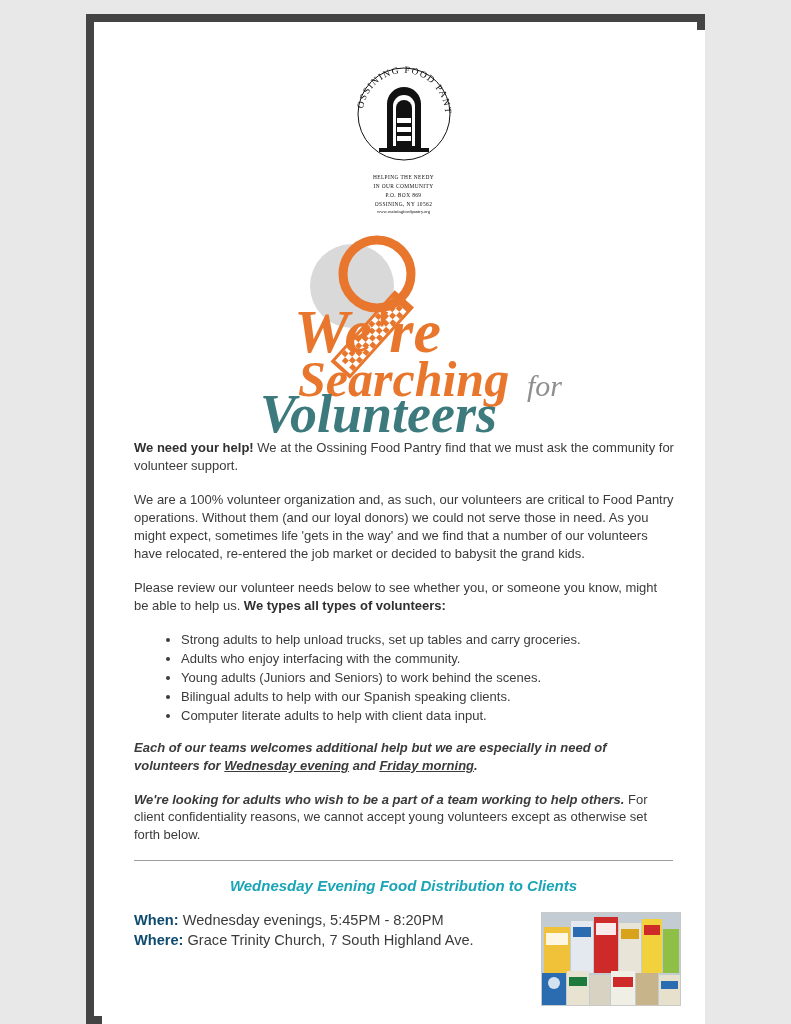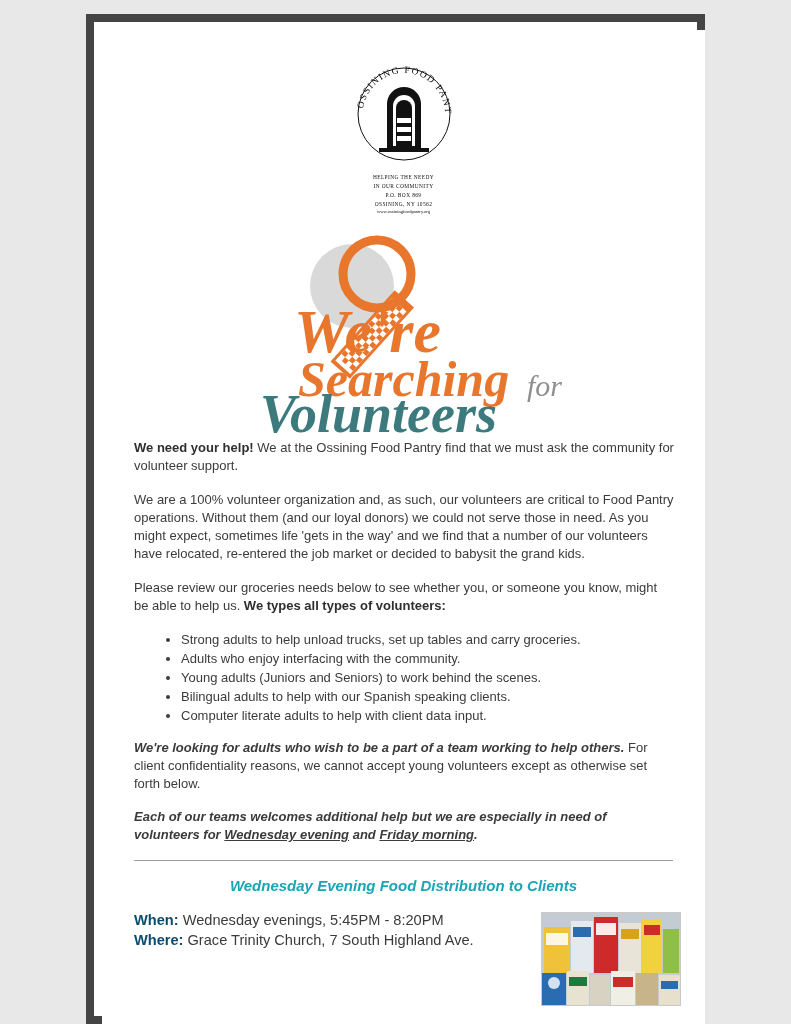--- a/index.html
+++ b/index.html
@@ -221,33 +221,33 @@
       </svg>
 
     </div>
 
     <div class="body-copy">
 
       <p><b>We need your help!</b><span> We at the Ossining Food Pantry find that we must ask the community for volunteer support.</span></p>
 
       <p>We are a 100% volunteer organization and, as such, our volunteers are critical to Food Pantry operations. Without them (and our loyal donors) we could not serve those in need. As you might expect, sometimes life 'gets in the way' and we find that a number of our volunteers have relocated, re-entered the job market or decided to babysit the grand kids.</p>
 
-      <p><span>Please review our groceries needs below to see whether you, or someone you know, might be able to help us. </span><b>We types all types of volunteers:</b></p>
+      <p><span>Please review our volunteer needs below to see whether you, or someone you know, might be able to help us. </span><b>We types all types of volunteers:</b></p>
 
       <ul>
         <li>Strong adults to help unload trucks, set up tables and carry groceries.</li>
         <li>Adults who enjoy interfacing with the community.</li>
         <li>Young adults (Juniors and Seniors) to work behind the scenes.</li>
         <li>Bilingual adults to help with our Spanish speaking clients.</li>
         <li>Computer literate adults to help with client data input.</li>
       </ul>
 
+      <p><span class="bi">Each of our teams welcomes additional help but we are especially in need of volunteers for </span><span class="bi u">Wednesday evening</span><span class="bi"> and </span><span class="bi u">Friday morning</span><span class="bi">.</span></p>
+
       <p><span class="bi">We're looking for adults who wish to be a part of a team working to help others.</span><span> For client confidentiality reasons, we cannot accept young volunteers except as otherwise set forth below.</span></p>
-
-      <p><span class="bi">Each of our teams welcomes additional help but we are especially in need of volunteers for </span><span class="bi u">Wednesday evening</span><span class="bi"> and </span><span class="bi u">Friday morning</span><span class="bi">.</span></p>
     </div>
 
     <hr class="divider">
 
     <div class="section-head">Wednesday Evening Food Distribution to Clients</div>
 
     <div class="details">
       <div class="photo">
         <svg width="138" height="92" viewBox="0 0 138 92" xmlns="http://www.w3.org/2000/svg">
           <rect width="138" height="92" fill="#c3ccd3"></rect>

